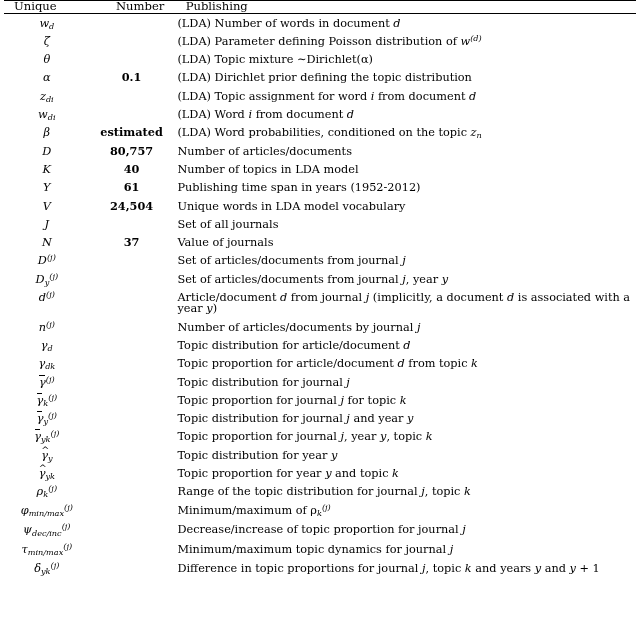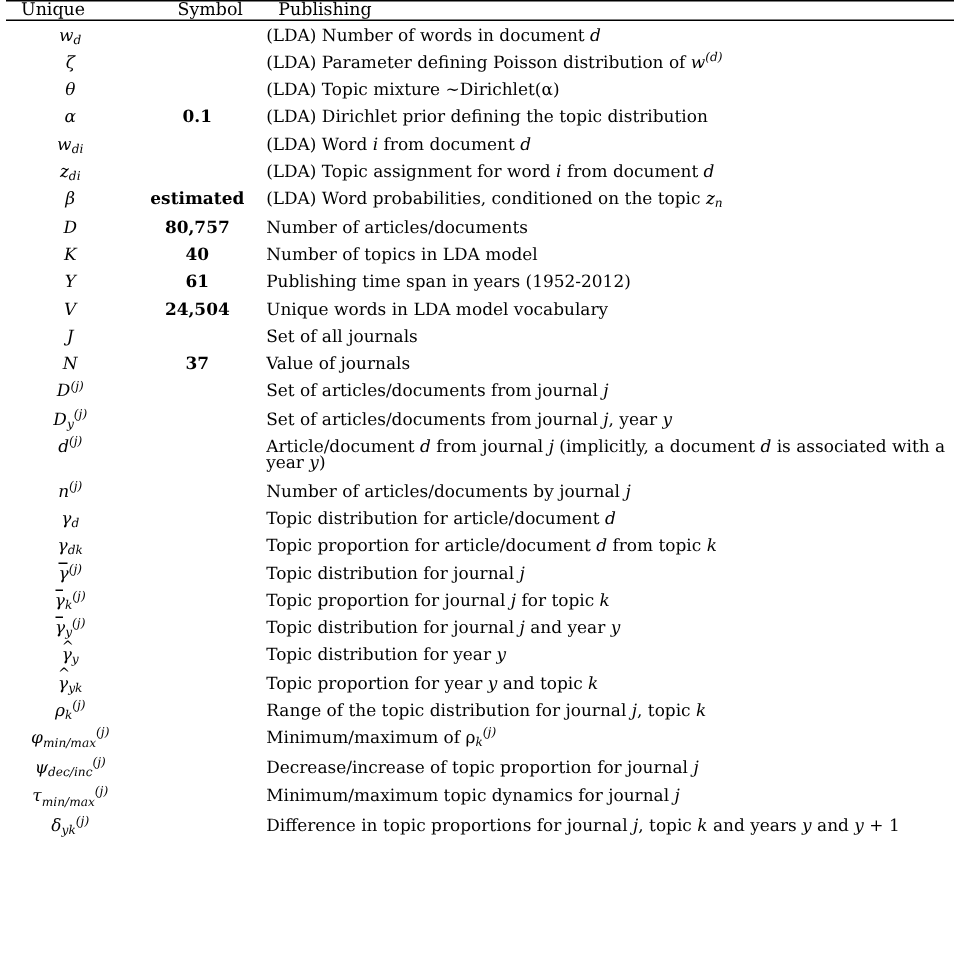--- a/index.html
+++ b/index.html
@@ -98,21 +98,21 @@
 <body>
 
 <div class="sheet">
 
   <hr class="rule-top">
 
   <table class="symtab">
     <thead>
       <tr class="hdr-row">
         <th class="col-sym">Unique</th>
-        <th class="col-val">Symbol</th>
+        <th class="col-val">Number</th>
         <th class="col-desc">Publishing</th>
       </tr>
     </thead>
   </table>
 
   <hr class="rule-mid">
 
   <table class="symtab">
     <tbody>
 
@@ -134,29 +134,29 @@
         <td class="col-desc"><span class="paren">(LDA)</span> Topic mixture ∼Dirichlet(α)</td>
       </tr>
 
       <tr class="datarow">
         <td class="col-sym">α</td>
         <td class="col-val">0.1</td>
         <td class="col-desc"><span class="paren">(LDA)</span> Dirichlet prior defining the topic distribution</td>
       </tr>
 
       <tr class="datarow">
+        <td class="col-sym">z<sub>di</sub></td>
+        <td class="col-val"></td>
+        <td class="col-desc"><span class="paren">(LDA)</span> Topic assignment for word <span class="mi">i</span> from document <span class="mi">d</span></td>
+      </tr>
+
+      <tr class="datarow">
         <td class="col-sym">w<sub>di</sub></td>
         <td class="col-val"></td>
         <td class="col-desc"><span class="paren">(LDA)</span> Word <span class="mi">i</span> from document <span class="mi">d</span></td>
-      </tr>
-
-      <tr class="datarow">
-        <td class="col-sym">z<sub>di</sub></td>
-        <td class="col-val"></td>
-        <td class="col-desc"><span class="paren">(LDA)</span> Topic assignment for word <span class="mi">i</span> from document <span class="mi">d</span></td>
       </tr>
 
       <tr class="datarow">
         <td class="col-sym">β</td>
         <td class="col-val">estimated</td>
         <td class="col-desc"><span class="paren">(LDA)</span> Word probabilities, conditioned on the topic <span class="mi">z</span><sub>n</sub></td>
       </tr>
 
       <tr class="datarow">
         <td class="col-sym">D</td>
@@ -241,20 +241,25 @@
         <td class="col-val"></td>
         <td class="col-desc">Topic proportion for journal <span class="mi">j</span> for topic <span class="mi">k</span></td>
       </tr>
 
       <tr class="datarow">
         <td class="col-sym"><span class="ovl"><span class="bar"></span>γ</span><sub>y</sub><sup>(<span class="mi">j</span>)</sup></td>
         <td class="col-val"></td>
         <td class="col-desc">Topic distribution for journal <span class="mi">j</span> and year <span class="mi">y</span></td>
       </tr>
 
+      <tr class="datarow">
+        <td class="col-sym"><span class="ovl"><span class="bar"></span>γ</span><sub>yk</sub><sup>(<span class="mi">j</span>)</sup></td>
+        <td class="col-val"></td>
+        <td class="col-desc">Topic proportion for journal <span class="mi">j</span>, year <span class="mi">y</span>, topic <span class="mi">k</span></td>
+      </tr>
 
       <tr class="datarow">
         <td class="col-sym"><span class="ovl"><span class="hat">^</span>γ</span><sub>y</sub></td>
         <td class="col-val"></td>
         <td class="col-desc">Topic distribution for year <span class="mi">y</span></td>
       </tr>
 
       <tr class="datarow">
         <td class="col-sym"><span class="ovl"><span class="hat">^</span>γ</span><sub>yk</sub></td>
         <td class="col-val"></td>

